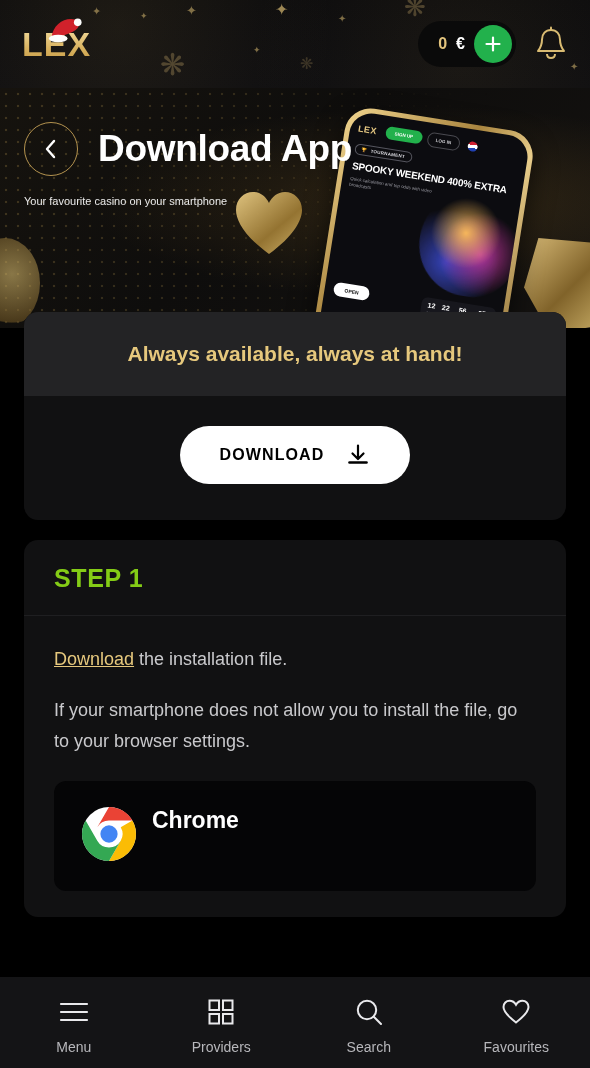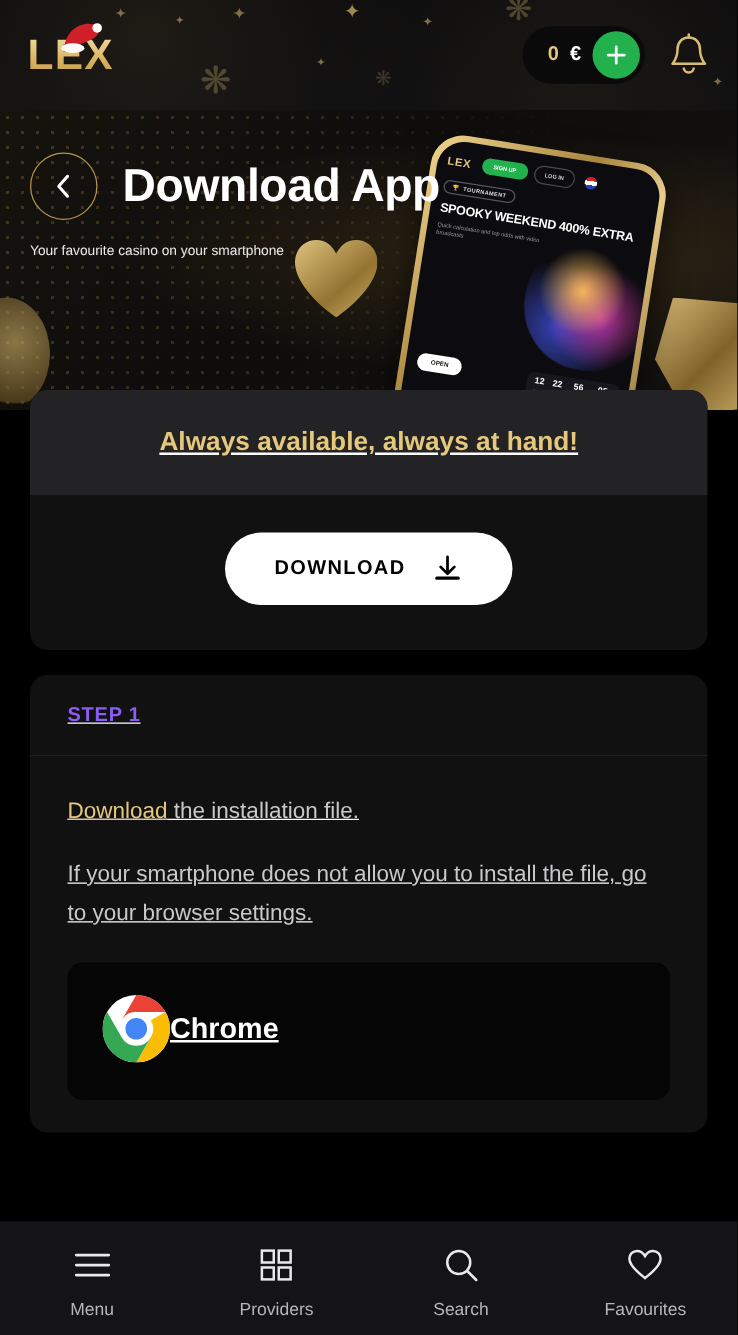--- a/index.html
+++ b/index.html
@@ -171,21 +171,21 @@
     opacity:.6;
   }
   .hero-heart {
     position:absolute; left:236px; top:104px; width:66px; height:62px;
     background:linear-gradient(140deg,#e8cb84,#9a7833 60%,#d6b76c);
     clip-path:path("M33 62 C8 44 0 28 0 18 C0 7 8 0 17 0 C25 0 30 5 33 11 C36 5 41 0 49 0 C58 0 66 7 66 18 C66 28 58 44 33 62 Z");
     opacity:.95;
   }
 
   
-  .content { position:relative;text-decoration:underline; }
+  .content { position:relative; }
 
   .card {
     margin:0 24px 20px 24px;
     background:#111112;
     border-radius:14px;
     overflow:hidden;
   }
   .card-dl { margin-top:-16px; position:relative; z-index:3; }
 
   .tagline-band {
@@ -204,34 +204,34 @@
     padding:17px 40px;
     font-size:16px; font-weight:bold; letter-spacing:1.1px;
     cursor:pointer;
   }
 
   .step-head {
     padding:24px 30px 22px 30px;
     border-bottom:1px solid #1f1f21;
   }
   .step-title {
-    color:#8b5cf6; font-size:16px; font-weight:bold; letter-spacing:.6px;
+    color:#84cc16; font-size:25px; font-weight:bold; letter-spacing:.6px;
   }
   .step-body { padding:28px 30px 26px 30px; }
   .para { font-size:18px; line-height:1.72; color:#c9c9cc; }
   .para + .para { margin-top:20px; }
   .gold-link { color:#e6c87d; }
 
   .browser-card {
     margin-top:24px;
     background:#050506;
     border-radius:12px;
     padding:26px 28px 30px 28px;
   }
-  .browser-head { display:flex; align-items:center; }
+  .browser-head { display:flex; gap:16px; }
   .chrome-logo { width:54px; height:54px; flex:0 0 auto; }
   .browser-name { font-size:23px; font-weight:bold; color:#fff; }
   .browser-text { margin-top:26px; font-size:16px; line-height:1.78; color:#c9c9cc; }
 
   
   .bottom-nav {
     position:absolute; left:0; right:0; bottom:0; height:91px;
     background:#141416;
     display:flex; align-items:flex-start; justify-content:space-around;
     padding-top:20px;

